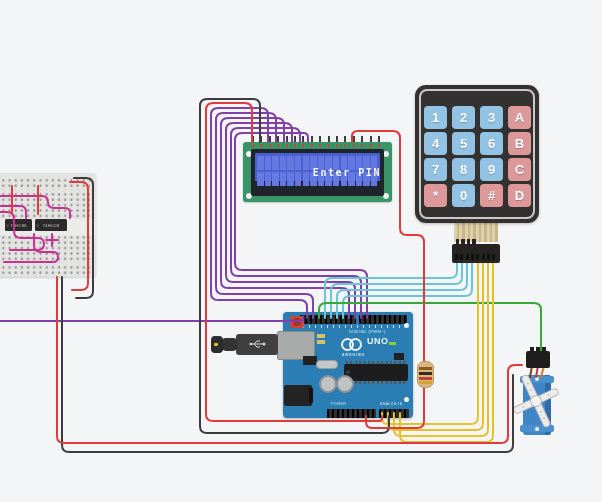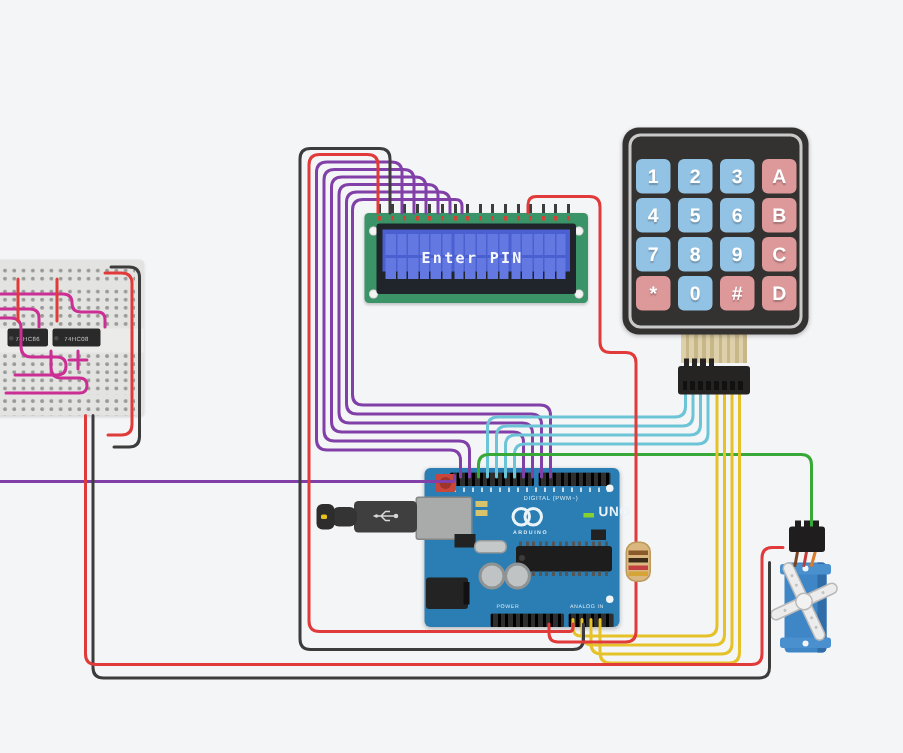--- a/index.html
+++ b/index.html
@@ -22,21 +22,21 @@
   
   .lcd{left:243px;top:142px;width:149px;height:60px;background:#3a9468;border-radius:3px;z-index:20;
        box-shadow:0 1px 2px rgba(0,0,0,.2);}
   .lcd-pins{position:absolute;left:9px;top:-6px;width:133px;height:6px;
             background:repeating-linear-gradient(90deg,#3d3d3d 0 2px,transparent 2px 8.4px);}
   .lcd-pindots{position:absolute;left:9px;top:2px;width:133px;height:3px;
             background:repeating-linear-gradient(90deg,#cf4436 0 2px,transparent 2px 8.4px);}
   .lcd-screw{position:absolute;width:6px;height:6px;border-radius:50%;background:#f4f4f4;
              box-shadow:inset 0 0 1px #999;}
   .lcd-bezel{position:absolute;left:8px;top:7px;width:133px;height:47px;background:#20242b;border-radius:2px;}
-  .lcd-screen{position:absolute;left:12px;top:11px;width:125px;height:28px;background:#4a5fd0;}
+  .lcd-screen{position:absolute;left:12px;top:11px;width:125px;height:28px;background:#4a5fd0;text-align:right;}
   .lcd-row{position:absolute;left:2px;width:121px;height:14px;display:flex;gap:1.1px;}
   .lcd-cell{width:6.5px;height:14px;background:#6478e2;flex:none;}
   .lcd-text{position:absolute;left:26px;top:13.5px;width:100px;color:#f4f7ff;
             font-family:"DejaVu Sans Mono",monospace;font-size:10px;font-weight:bold;letter-spacing:1.55px;
             white-space:pre;}
 
   
   .keypad{left:415px;top:85px;width:124px;height:138px;background:#343131;border-radius:11px;z-index:20;
           box-shadow:0 1px 3px rgba(0,0,0,.25);}
   .keypad-outline{position:absolute;inset:4px;border:2px solid #c9c9c9;border-radius:8px;}
@@ -59,21 +59,21 @@
            box-shadow:0 1px 3px rgba(0,0,0,.25);}
   .hdr{position:absolute;background:#1c1c1c;border-radius:1px;}
   .hdr.slots{background-image:repeating-linear-gradient(90deg,#000 0 2px,#2e2e2e 2px 5px);}
   .a-lbl{position:absolute;color:#d9e9f3;font-size:4px;letter-spacing:.4px;white-space:nowrap;}
   .pin-dash{position:absolute;height:3px;background:repeating-linear-gradient(90deg,#e8f1f7 0 1px,transparent 1px 6px);opacity:.8;}
   .reset{position:absolute;left:7px;top:4px;width:14px;height:12px;background:#c8463c;border-radius:2px;}
   .reset:before{content:"";position:absolute;left:3px;top:2px;width:8px;height:8px;border-radius:50%;background:#9e352d;}
   .usb-port{position:absolute;left:-6px;top:19px;width:36px;height:27px;background:#a9abab;
             border:1px solid #858787;border-radius:2px;}
   .logo-ring{position:absolute;width:9px;height:9px;border:2px solid #eaf3f8;border-radius:50%;}
-  .uno-txt{position:absolute;left:84px;top:24px;color:#eaf3f8;font-size:9px;font-weight:bold;letter-spacing:.5px;margin-left:32px;}
+  .uno-txt{position:absolute;left:84px;top:24px;color:#eaf3f8;font-size:9px;font-weight:bold;letter-spacing:.5px;}
   .arduino-txt{position:absolute;left:59px;top:41px;color:#dcebf4;font-size:3.5px;letter-spacing:1px;font-weight:bold;}
   .chip-big{position:absolute;left:61px;top:52px;width:64px;height:17px;background:#1d1d1d;border-radius:2px;}
   .chip-big:before{content:"";position:absolute;left:2px;top:6px;width:4px;height:4px;border-radius:50%;background:#3c3c3c;}
   .chip-big .pins-t,.chip-big .pins-b{position:absolute;left:2px;right:2px;height:3px;
       background:repeating-linear-gradient(90deg,#555 0 2px,transparent 2px 4.4px);}
   .pins-t{top:-3px}.pins-b{bottom:-3px}
   .cap{position:absolute;width:14px;height:14px;border-radius:50%;background:#bfc3c4;border:2px solid #8f9394;}
   .reg{position:absolute;left:20px;top:44px;width:14px;height:9px;background:#222;}
   .xtal{position:absolute;left:33px;top:48px;width:20px;height:7px;background:#c4c8c9;border-radius:4px;border:1px solid #969a9b;}
   .icsp{position:absolute;left:111px;top:41px;width:10px;height:7px;background:#222;}

